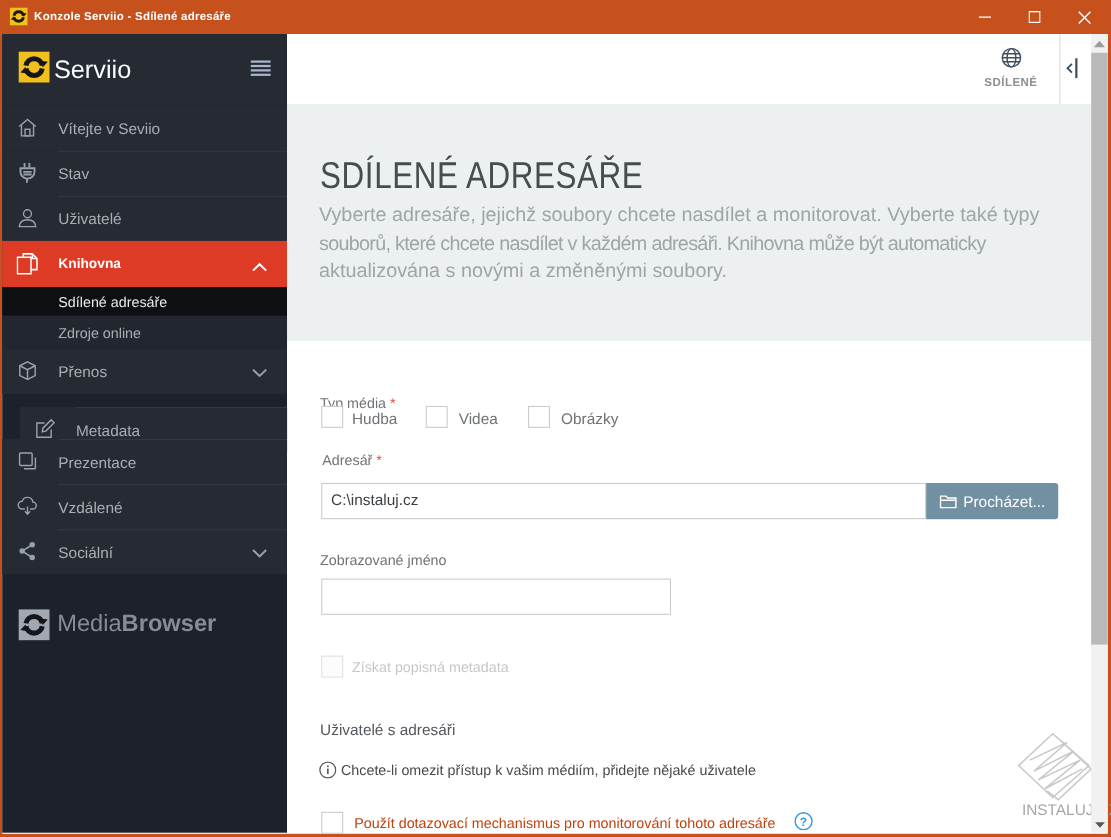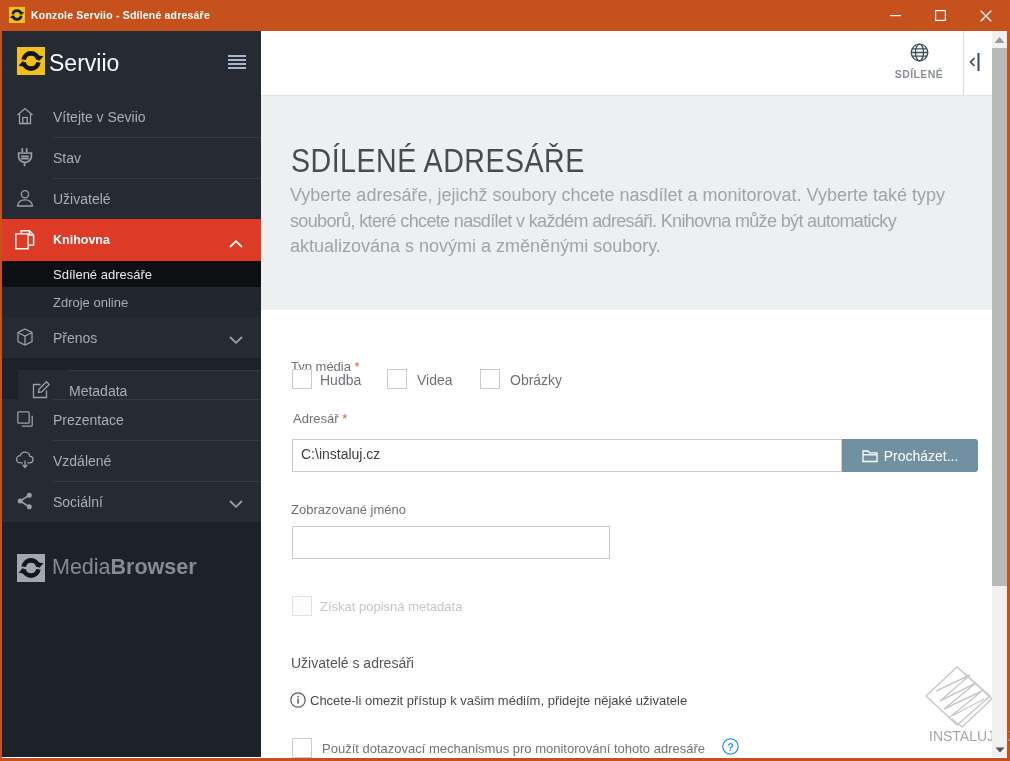--- a/index.html
+++ b/index.html
@@ -53,21 +53,21 @@
 .hero h1 { position:absolute; left:30px; top:140px; font-size:34px; font-weight:normal; color:#474c50; letter-spacing:0.6px; line-height:1; transform:scaleX(0.84); transform-origin:0 0; white-space:nowrap; }
 .hero p { position:absolute; left:29px; top:87px; font-size:18px; line-height:25.5px; color:#9ea4a8; white-space:nowrap; }
 .hero h1 { top:47px; }
 
 .form { left:261px; top:310px; width:731px; height:447px; background:#fff; }
 .flabel { position:absolute; font-size:13px; color:#6e7377; }
 .req { color:#e4573d; }
 .cb { position:absolute; width:20px; height:20px; background:#fff; border:1px solid #c9ccce; }
 .cb-lbl { position:absolute; font-size:14px; color:#6e7377; }
 .inp { position:absolute; height:33px; background:#fff; border:1px solid #c9ccce; font-size:14px; color:#3a3f43; padding:6px 10px 0 8px; }
-.btn { position:absolute; left:581px; top:129px; width:136px; height:33px; background:#7190a2; border-radius:0 3px 3px 0; color:#fff; font-size:14px; display:flex; align-items:center; justify-content:center; }
+.btn { position:absolute; left:581px; top:129px; width:120px; height:33px; background:#7190a2; border-radius:0 3px 3px 0; color:#fff; font-size:14px; display:flex; align-items:center; justify-content:center; }
 
 
 .sbar { left:992px; top:31px; width:15px; height:726px; background:#f1f1f1; }
 .sthumb { left:992px; top:48px; width:15px; height:538px; background:#b9b9b9; }
 </style>
 </head>
 <body>
 
 <div class="abs titlebar"></div>
 <div class="abs tb-logo">
@@ -273,21 +273,21 @@
 
   <div style="position:absolute; left:29px; top:382px; font-size:13px; color:#46494d;">
     <svg width="16" height="16" viewBox="0 0 16 16" style="vertical-align:-3.5px; margin-right:4px;">
         <circle cx="8" cy="8" r="7.2" fill="none" stroke="#55595d" stroke-width="1.2"></circle>
         <rect x="7.3" y="6.7" width="1.5" height="5" fill="#55595d"></rect>
         <rect x="7.3" y="3.8" width="1.5" height="1.6" fill="#55595d"></rect>
       </svg>Chcete-li omezit přístup k vašim médiím, přidejte nějaké uživatele
   </div>
 
   <div class="cb" style="left:31px; top:428px;"></div>
-  <div class="cb-lbl" style="left:61px; top:431px; color:#737373; font-size:13px;">Použít dotazovací mechanismus pro monitorování tohoto adresáře</div>
+  <div class="cb-lbl" style="left:61px; top:431px; color:#c2410c; font-size:13px;">Použít dotazovací mechanismus pro monitorování tohoto adresáře</div>
   <svg width="17" height="17" viewBox="0 0 17 17" style="position:absolute; left:461px; top:428px;">
       <circle cx="8.5" cy="8.5" r="7.7" fill="none" stroke="#2e9be6" stroke-width="1.3"></circle>
       <text x="8.5" y="12.5" text-anchor="middle" font-size="11" font-weight="bold" fill="#2e9be6" font-family="Liberation Sans">?</text>
     </svg>
 
   <svg width="70" height="64" viewBox="0 0 70 64" style="position:absolute; left:663px; top:355px;" fill="none" stroke="#c6c9cc" stroke-width="1.4">
     <path d="M2 31 L33 2 L66 31 L33 60 Z"></path>
     <path d="M12 26 L46 10 L16 36 L52 18 L20 44 L58 26 L26 52 L60 34"></path>
     <path d="M40 8 L68 34 L38 62 L28 54"></path>
   </svg>

